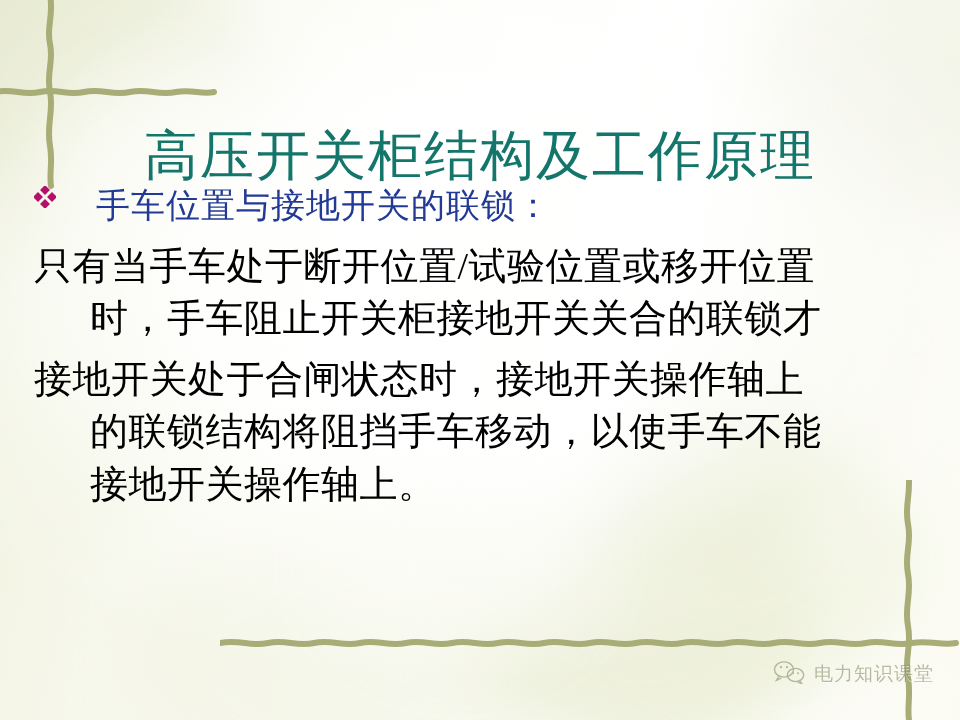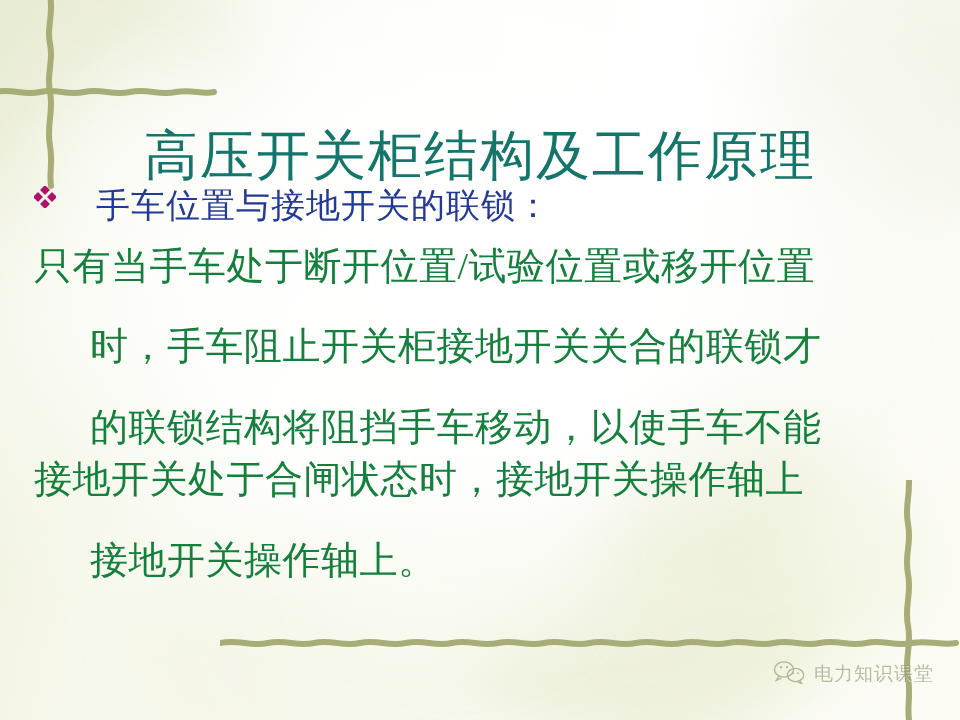--- a/index.html
+++ b/index.html
@@ -86,27 +86,27 @@
   .bullet-mark svg { display: block; }
   .bullet-text {
     font-size: 34px;
     line-height: 1.22;
     color: #223a95;
     letter-spacing: 1px;
   }
   .para {
     font-size: 38px;
     line-height: 1.38;
-    color: #15803d;
+    color: #000000;
     letter-spacing: 0.5px;
     text-indent: 0;
     margin: 0 0 2px 0;
   }
   .para .ln { display: block; white-space: nowrap; }
-  .para .ln.ind { padding-left: 56px; margin-top: 28px; }
+  .para .ln.ind { padding-left: 56px; }
   .para.p2 { margin-top: 8px; }
 
   
   #watermark {
     position: absolute;
     right: 26px;
     bottom: 32px;
     display: flex;
     align-items: center;
     gap: 8px;
@@ -169,22 +169,22 @@
       </span>
       <span class="bullet-text">手车位置与接地开关的联锁：</span>
     </div>
 
     <p class="para p1">
       <span class="ln">只有当手车处于断开位置/试验位置或移开位置</span>
       <span class="ln ind">时，手车阻止开关柜接地开关关合的联锁才</span>
     </p>
 
     <p class="para p2">
+      <span class="ln">接地开关处于合闸状态时，接地开关操作轴上</span>
       <span class="ln ind">的联锁结构将阻挡手车移动，以使手车不能</span>
-      <span class="ln">接地开关处于合闸状态时，接地开关操作轴上</span>
       <span class="ln ind">接地开关操作轴上。</span>
     </p>
 
   </div>
 
   <div id="watermark">
     <span>
       <svg width="34" height="24" viewBox="0 0 34 24" aria-hidden="true">
         <g fill="none" stroke="#8e9470" stroke-width="1.4">
           <ellipse cx="12" cy="9.5" rx="9.5" ry="7.6"></ellipse>

